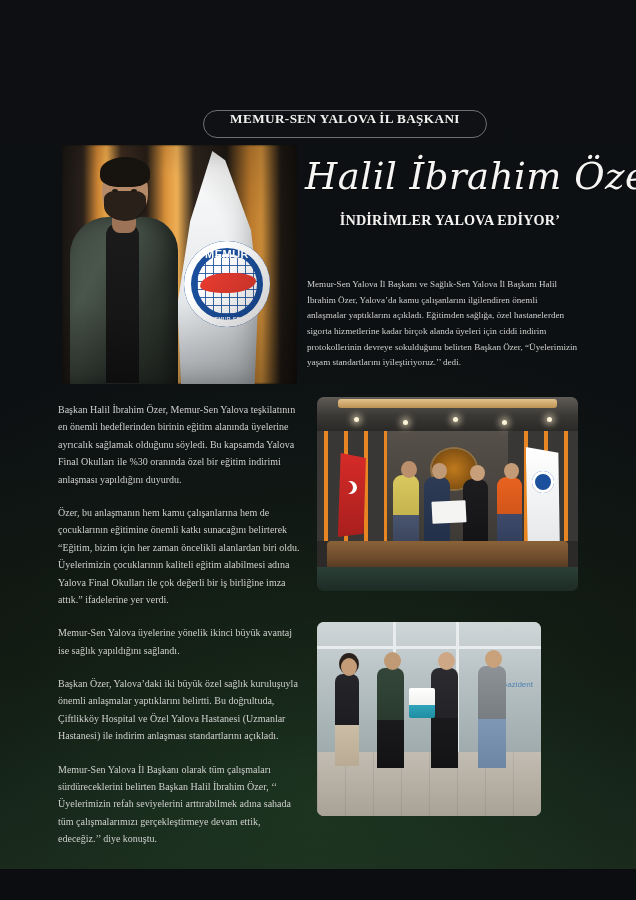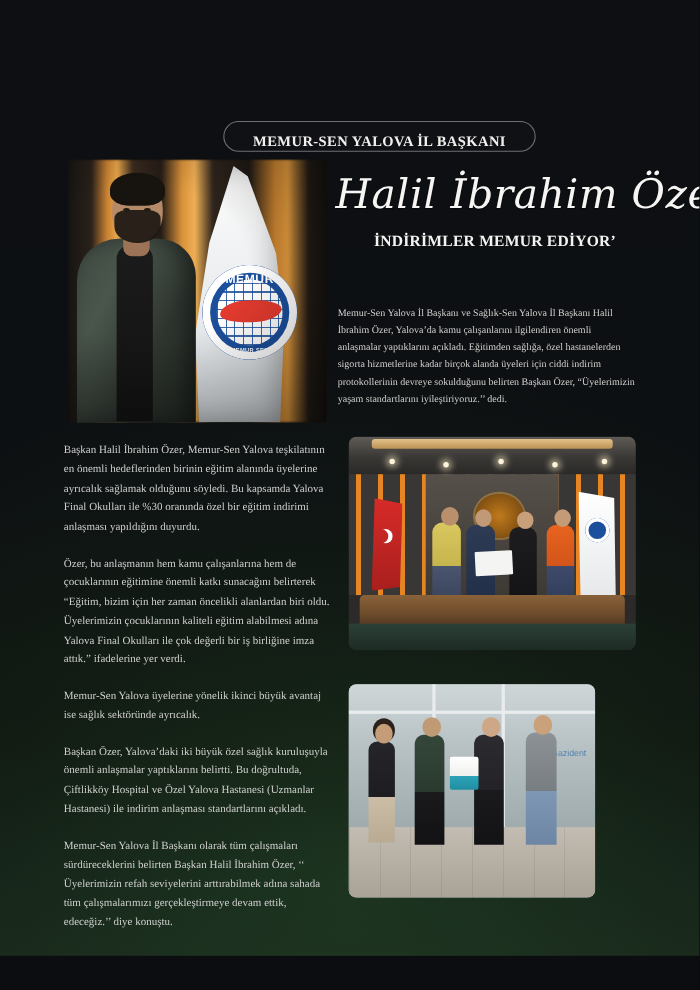--- a/index.html
+++ b/index.html
@@ -40,21 +40,21 @@
   
   .pill {
     position: absolute;
     left: 203px;
     top: 110px;
     width: 284px;
     height: 28px;
     border: 1px solid #6e7073;
     border-radius: 14px;
     display: flex;
-    align-items: flex-end;
+    align-items: flex-start;
     justify-content: center;
     box-sizing: border-box;
     background: rgba(255,255,255,0.012);
   }
   .pill-text {
     font-family: "Liberation Serif", "DejaVu Serif", serif;
     font-weight: bold;
     font-size: 13.2px;
     letter-spacing: 0.4px;
     color: #f2f1ef;
@@ -428,29 +428,29 @@
     <div class="man-hair"></div>
     <div class="man-brow-l"></div>
     <div class="man-brow-r"></div>
     <div class="man-eye-l"></div>
     <div class="man-eye-r"></div>
     <div class="vig"></div>
   </div>
 
   <div class="name-script">Halil İbrahim Özer</div>
   <div class="name-sub">
-    <div>İNDİRİMLER MEMUR EDİYOR’</div>
+    <div>İNDİRİMLER YALOVA EDİYOR’</div>
   </div>
 
   <div class="intro">Memur-Sen Yalova İl Başkanı ve Sağlık-Sen Yalova İl Başkanı Halil İbrahim Özer, Yalova’da kamu çalışanlarını ilgilendiren önemli anlaşmalar yaptıklarını açıkladı. Eğitimden sağlığa, özel hastanelerden sigorta hizmetlerine kadar birçok alanda üyeleri için ciddi indirim protokollerinin devreye sokulduğunu belirten Başkan Özer, “Üyelerimizin yaşam standartlarını iyileştiriyoruz.’’ dedi.</div>
 
   <div class="col-left">
     <p>Başkan Halil İbrahim Özer, Memur-Sen Yalova teşkilatının en önemli hedeflerinden birinin eğitim alanında üyelerine ayrıcalık sağlamak olduğunu söyledi. Bu kapsamda Yalova Final Okulları ile %30 oranında özel bir eğitim indirimi anlaşması yapıldığını duyurdu.</p>
     <p>Özer, bu anlaşmanın hem kamu çalışanlarına hem de çocuklarının eğitimine önemli katkı sunacağını belirterek “Eğitim, bizim için her zaman öncelikli alanlardan biri oldu. Üyelerimizin çocuklarının kaliteli eğitim alabilmesi adına Yalova Final Okulları ile çok değerli bir iş birliğine imza attık.” ifadelerine yer verdi.</p>
-    <p>Memur-Sen Yalova üyelerine yönelik ikinci büyük avantaj ise sağlık sektöründe ayrıcalık.</p>
+    <p>Memur-Sen Yalova üyelerine yönelik ikinci büyük avantaj ise sağlık yapıldığını sağlandı.</p>
     <p>Başkan Özer, Yalova’daki iki büyük özel sağlık kuruluşuyla önemli anlaşmalar yaptıklarını belirtti. Bu doğrultuda, Çiftlikköy Hospital ve Özel Yalova Hastanesi (Uzmanlar Hastanesi) ile indirim anlaşması standartlarını açıkladı.</p>
     <p>Memur-Sen Yalova İl Başkanı olarak tüm çalışmaları sürdüreceklerini belirten Başkan Halil İbrahim Özer, ‘‘ Üyelerimizin refah seviyelerini arttırabilmek adına sahada tüm çalışmalarımızı gerçekleştirmeye devam ettik, edeceğiz.’’ diye konuştu.</p>
   </div>
 
   <div class="photo2">
     <div class="p2-wall"></div>
     <div class="p2-wall-center"></div>
     <div class="p2-emblem"></div>
     <div class="p2-ceil">
       <div class="p2-ceil-strip"></div>

